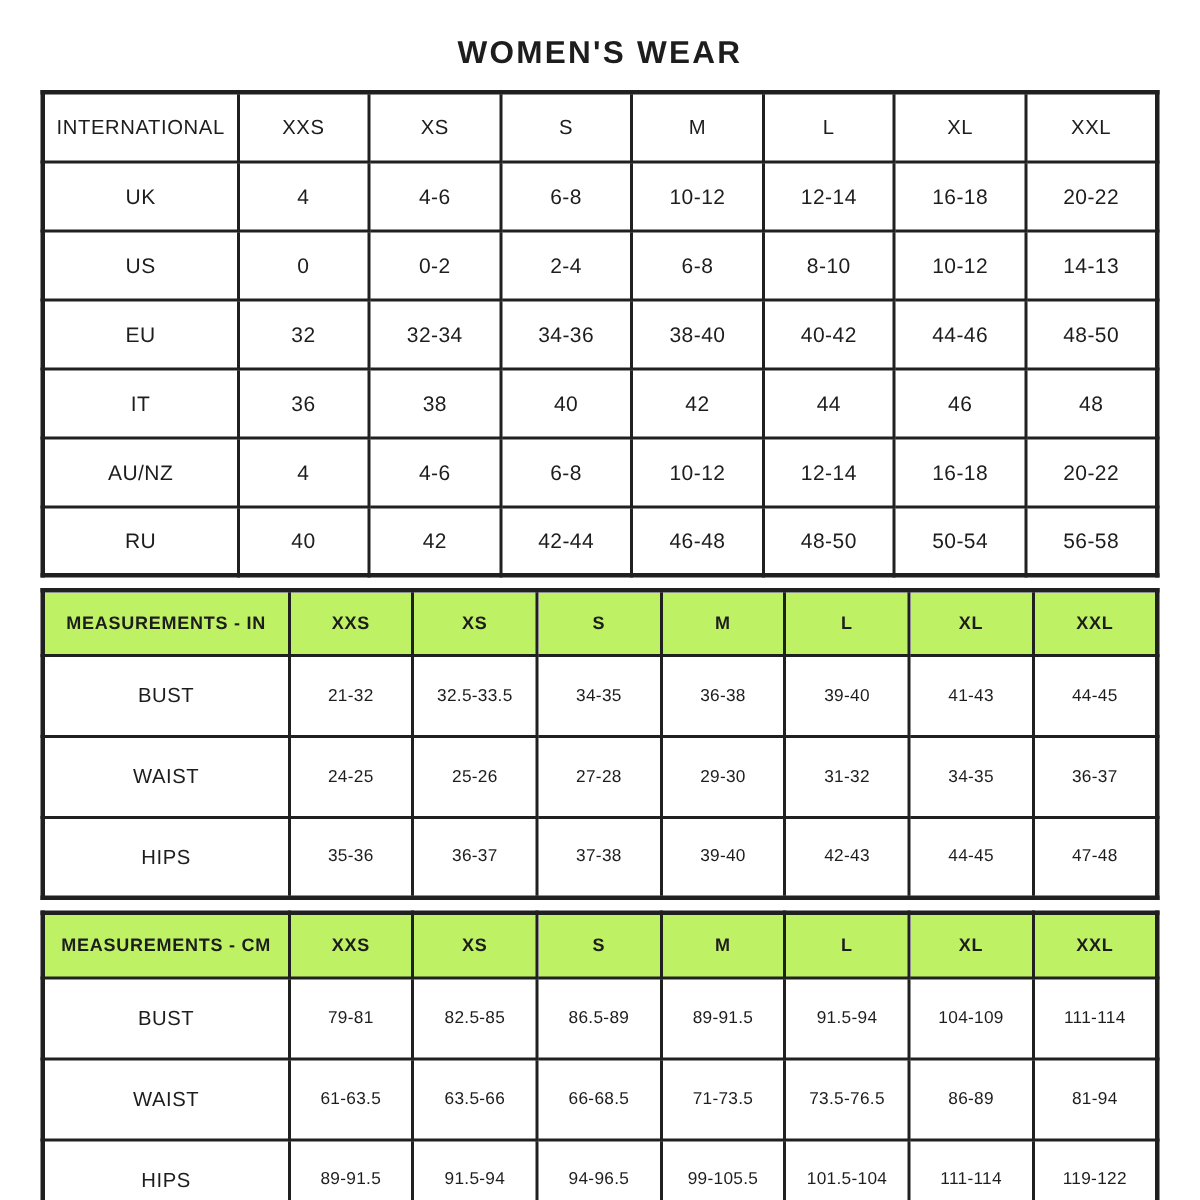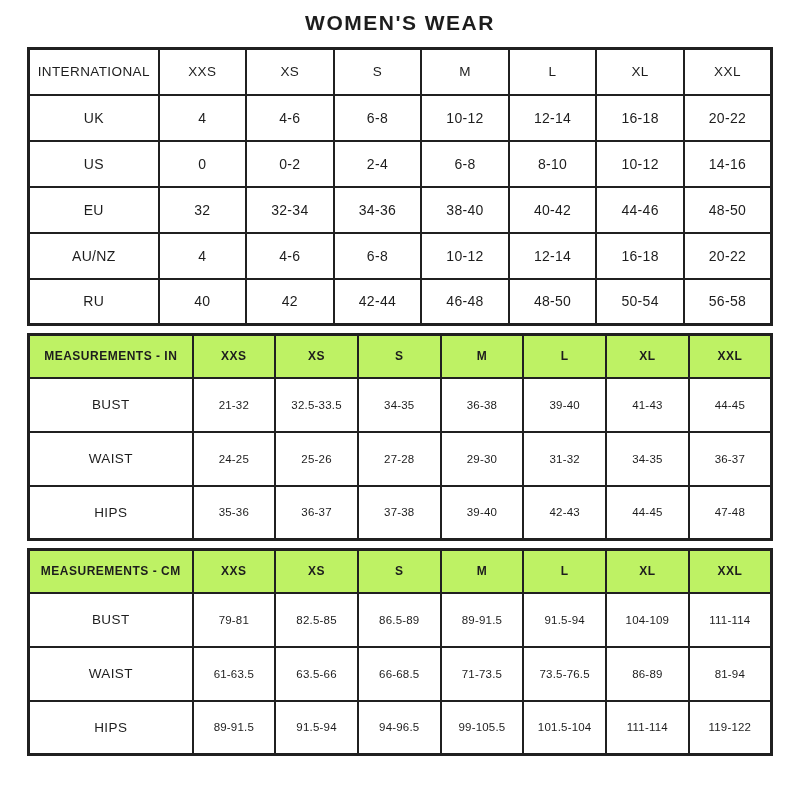--- a/index.html
+++ b/index.html
@@ -10,21 +10,21 @@
     font-family: "Liberation Sans", sans-serif;
     color: #1d1d1d;
   }
   .page {
     width: 800px;
     height: 800px;
     padding: 11px 27px 0 27px;
     background: #ffffff;
   }
   .page-title {
-    margin: 0 0 12px 0;
+    margin: 13px 0 12px 0;
     text-align: center;
     font-size: 21px;
     font-weight: 700;
     letter-spacing: 1.5px;
     color: #1d1d1d;
   }
   table {
     border-collapse: collapse;
     table-layout: fixed;
     width: 746px;
@@ -121,31 +121,41 @@
           <td class="cell-value">20-22</td>
         </tr>
         <tr>
           <td class="row-label">US</td>
           <td class="cell-value">0</td>
           <td class="cell-value">0-2</td>
           <td class="cell-value">2-4</td>
           <td class="cell-value">6-8</td>
           <td class="cell-value">8-10</td>
           <td class="cell-value">10-12</td>
-          <td class="cell-value">14-16</td>
+          <td class="cell-value">14-13</td>
         </tr>
         <tr>
           <td class="row-label">EU</td>
           <td class="cell-value">32</td>
           <td class="cell-value">32-34</td>
           <td class="cell-value">34-36</td>
           <td class="cell-value">38-40</td>
           <td class="cell-value">40-42</td>
           <td class="cell-value">44-46</td>
           <td class="cell-value">48-50</td>
+        </tr>
+        <tr>
+          <td class="row-label">IT</td>
+          <td class="cell-value">36</td>
+          <td class="cell-value">38</td>
+          <td class="cell-value">40</td>
+          <td class="cell-value">42</td>
+          <td class="cell-value">44</td>
+          <td class="cell-value">46</td>
+          <td class="cell-value">48</td>
         </tr>
         <tr>
           <td class="row-label">AU/NZ</td>
           <td class="cell-value">4</td>
           <td class="cell-value">4-6</td>
           <td class="cell-value">6-8</td>
           <td class="cell-value">10-12</td>
           <td class="cell-value">12-14</td>
           <td class="cell-value">16-18</td>
           <td class="cell-value">20-22</td>

